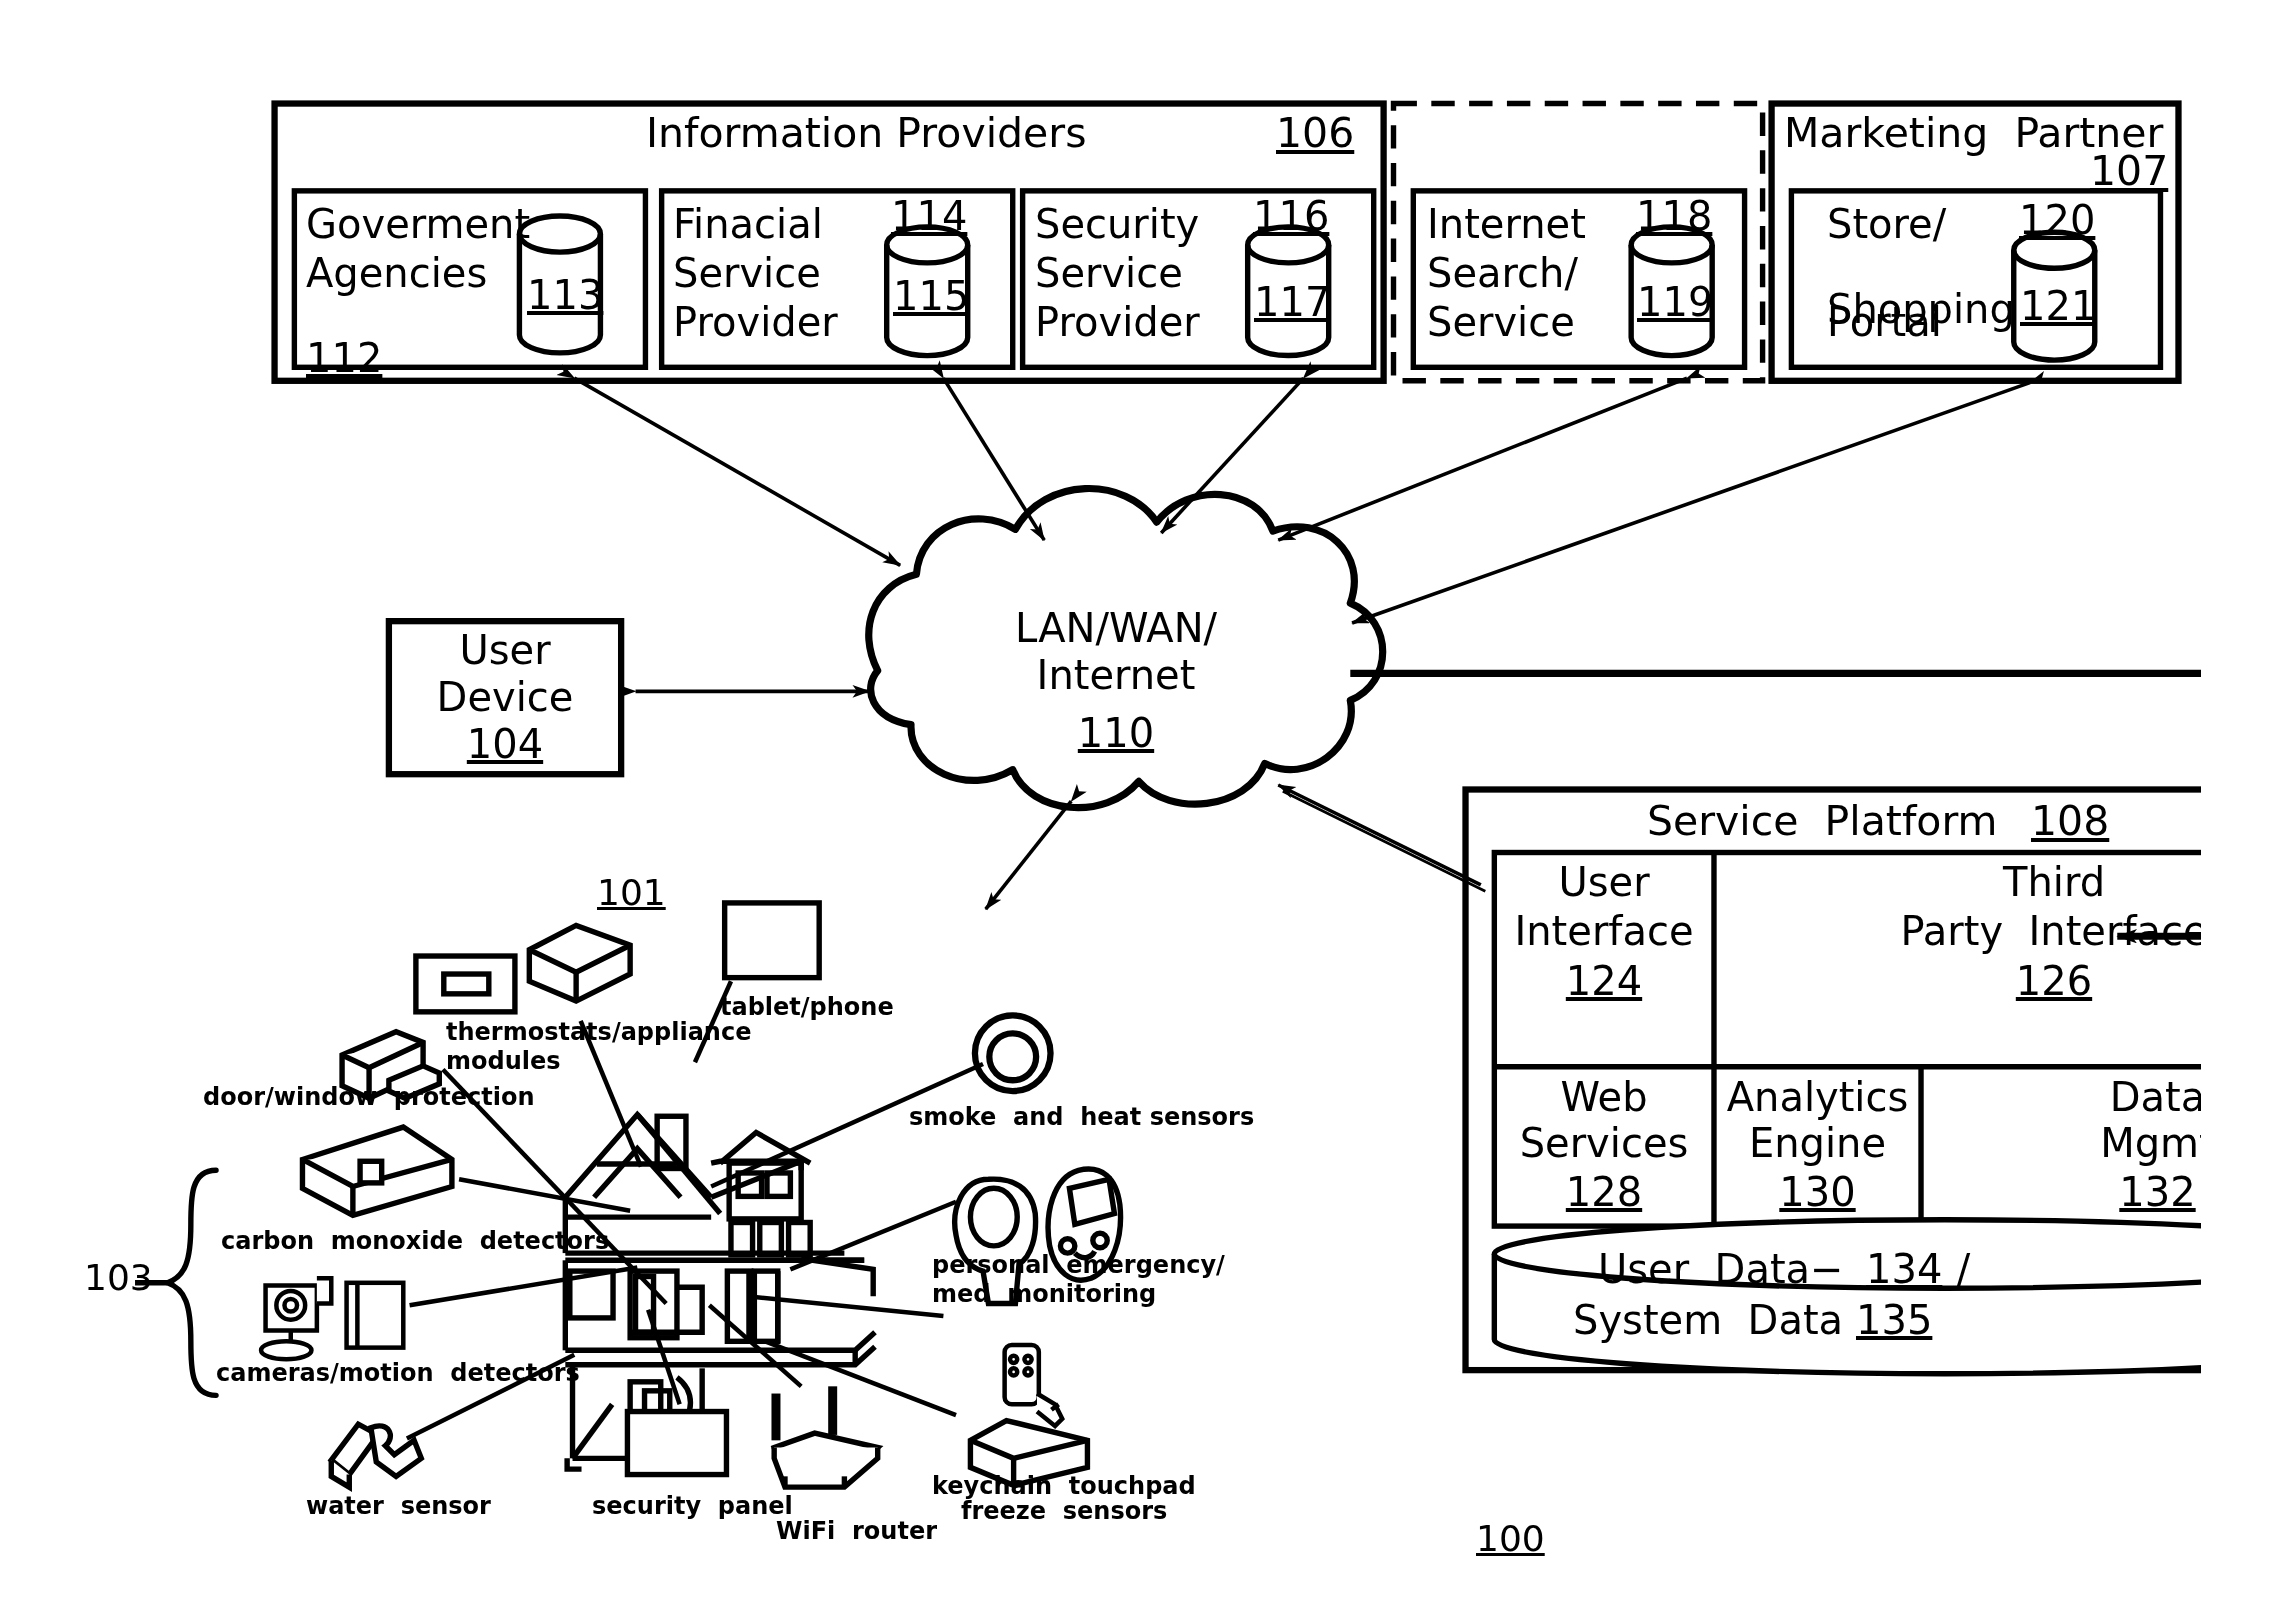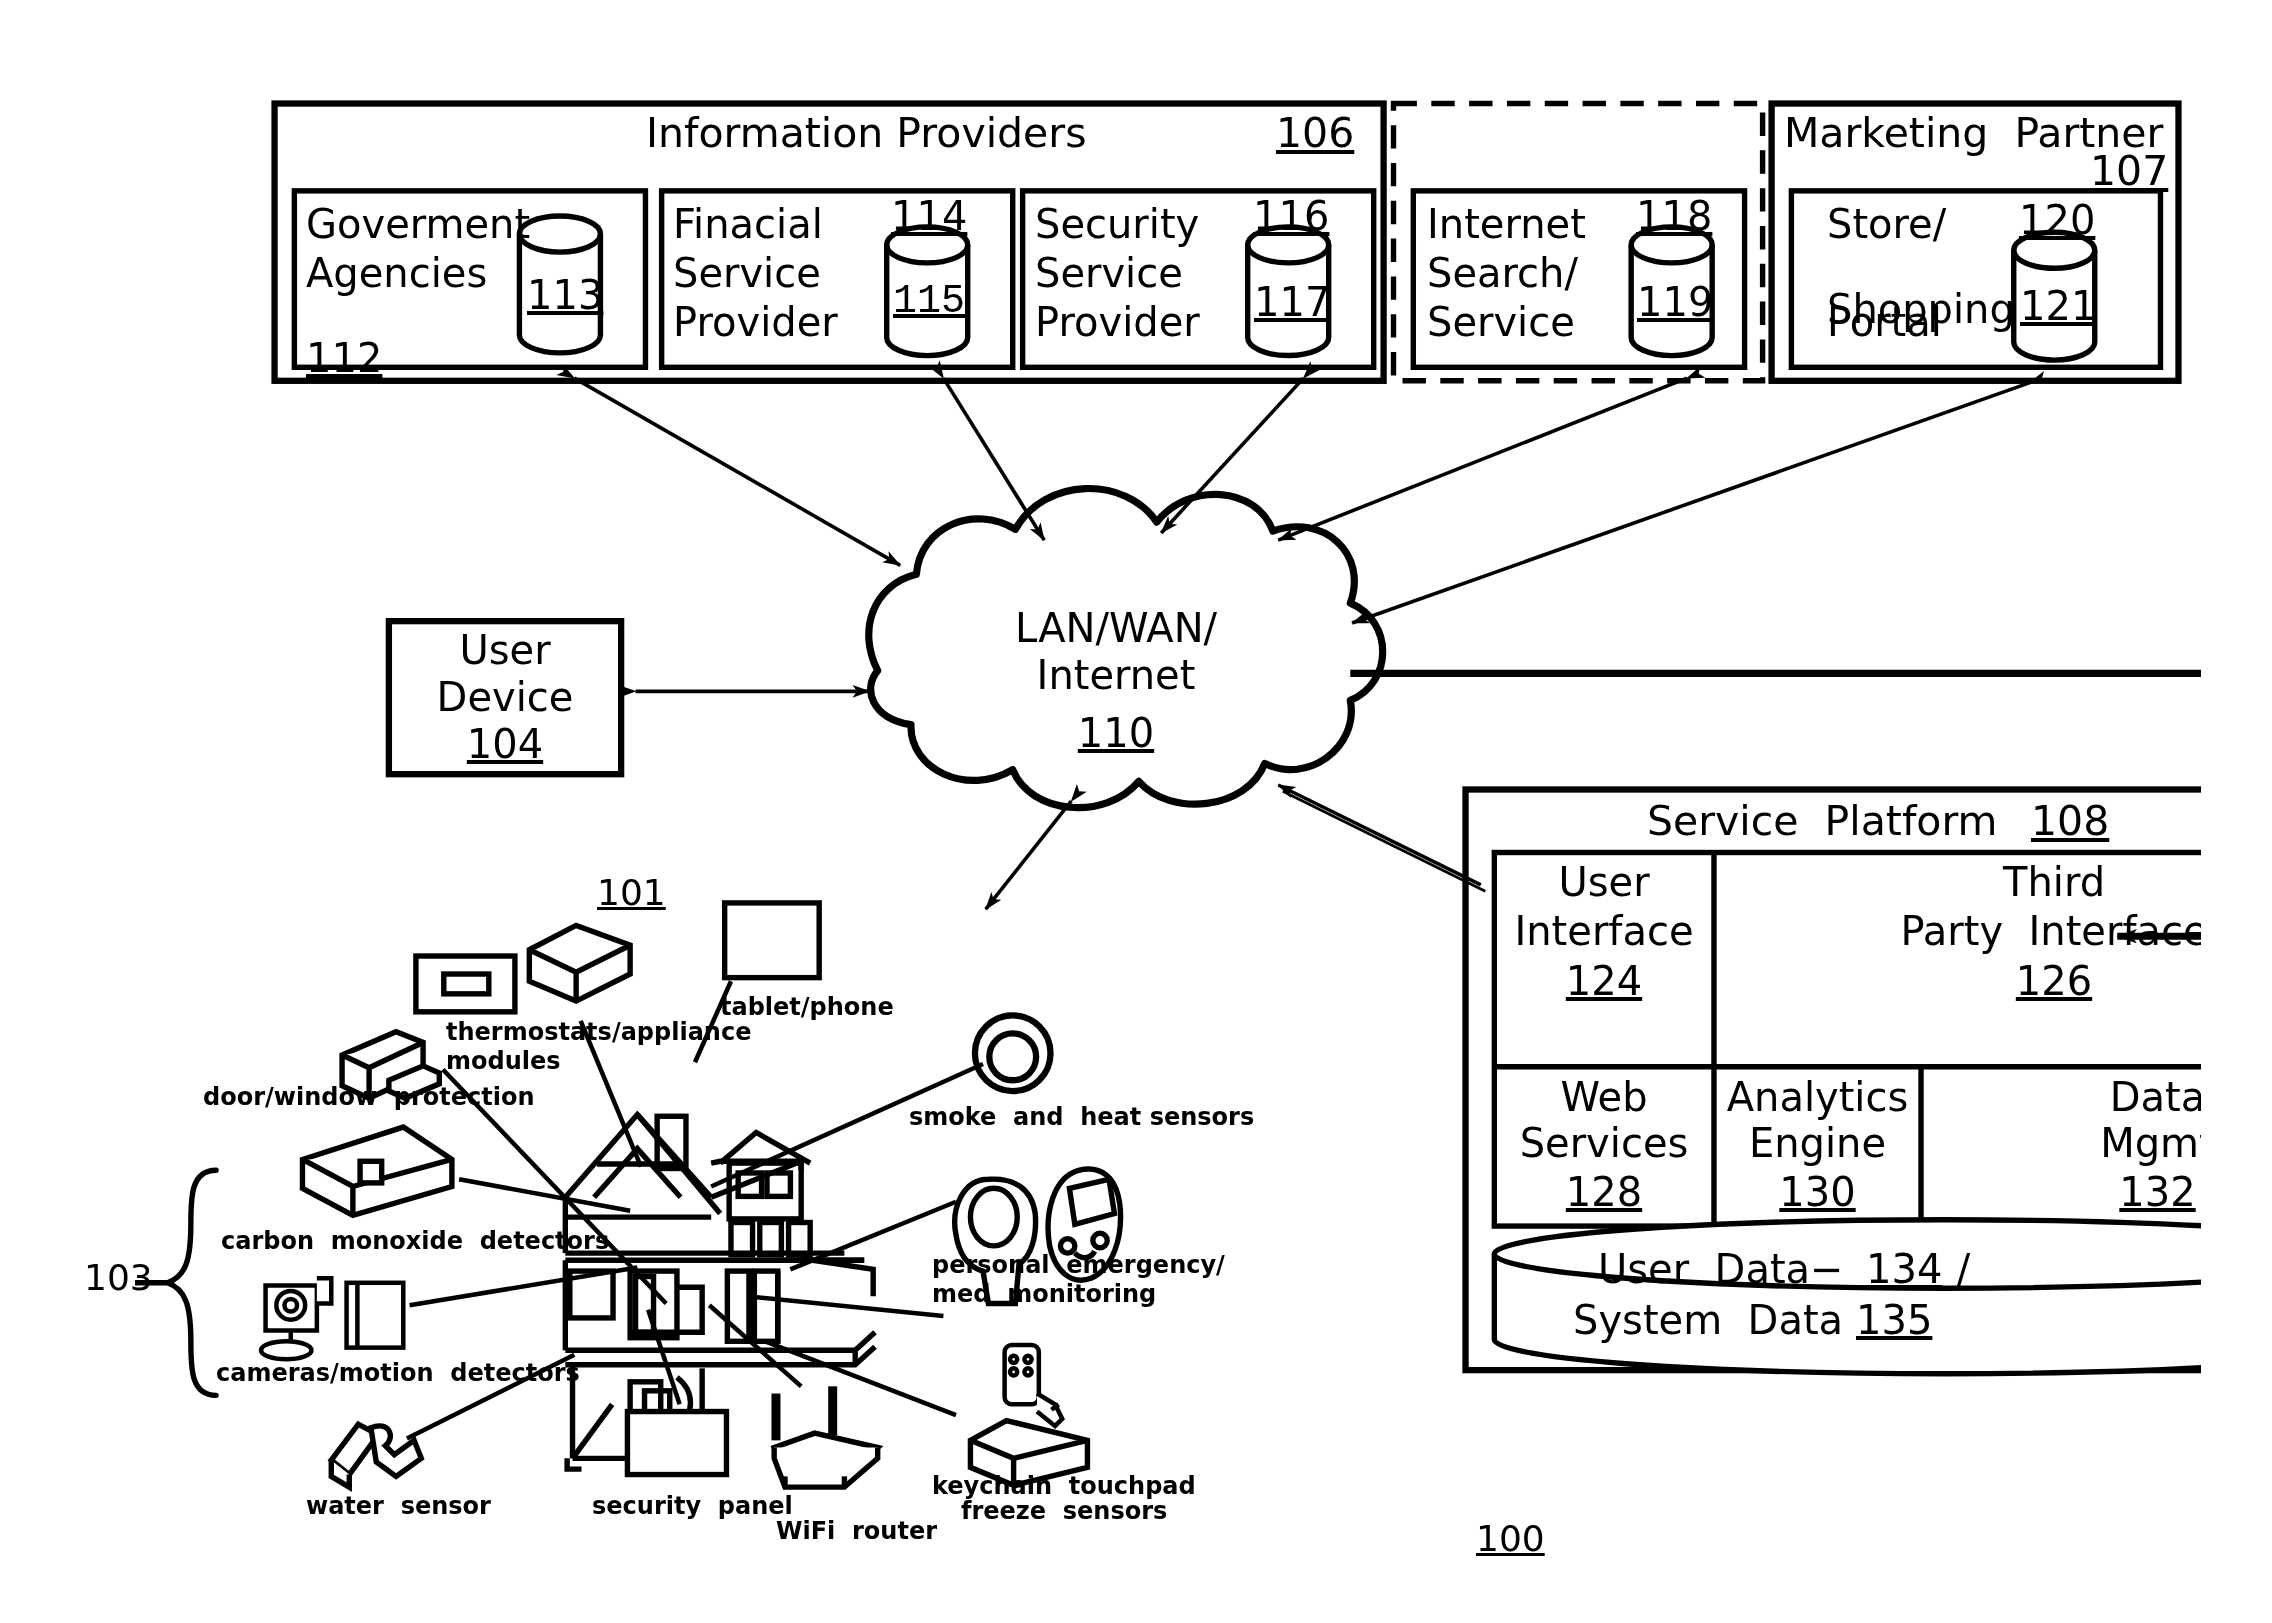--- a/index.html
+++ b/index.html
@@ -289,21 +289,21 @@
 
   <div class="txt mid" style="left:306px;top:204px;">Goverment</div>
   <div class="txt mid" style="left:306px;top:253px;">Agencies</div>
   <div class="txt mid ref" style="left:306px;top:302px;margin-top:36px;">112</div>
   <div class="txt mid ref" style="left:527px;top:275px;">113</div>
 
   <div class="txt mid" style="left:673px;top:204px;">Finacial</div>
   <div class="txt mid" style="left:673px;top:253px;">Service</div>
   <div class="txt mid" style="left:673px;top:302px;">Provider</div>
   <div class="txt mid ref" style="left:891px;top:196px;">114</div>
-  <div class="txt mid ref" style="left:893px;top:282px;font-family:Liberation Mono, monospace;">115</div>
+  <div class="txt mid ref" style="left:893px;top:276px;">115</div>
 
   <div class="txt mid" style="left:1035px;top:204px;">Security</div>
   <div class="txt mid" style="left:1035px;top:253px;">Service</div>
   <div class="txt mid" style="left:1035px;top:302px;">Provider</div>
   <div class="txt mid ref" style="left:1253px;top:196px;">116</div>
   <div class="txt mid ref" style="left:1254px;top:282px;text-decoration:underline;">117</div>
 
   <div class="txt mid" style="left:1427px;top:204px;">Internet</div>
   <div class="txt mid" style="left:1427px;top:253px;">Search/</div>
   <div class="txt mid" style="left:1427px;top:302px;">Service</div>

